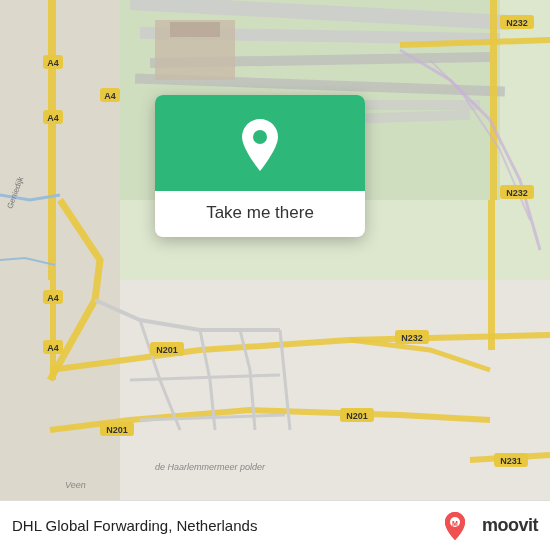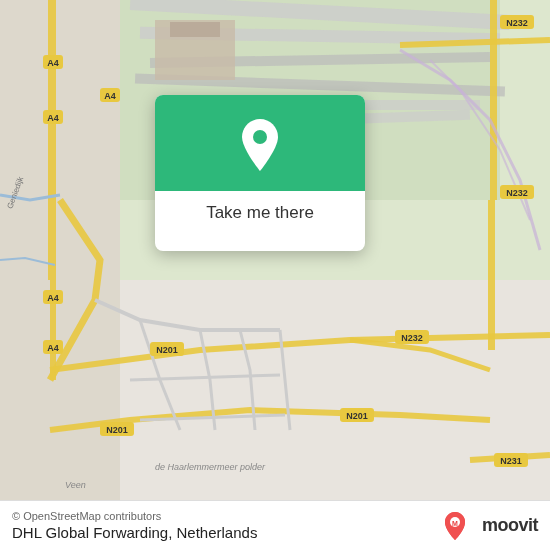--- a/index.html
+++ b/index.html
@@ -54,21 +54,21 @@
 
     #location-pin {
       width: 48px;
       height: 56px;
     }
 
     #popup-label {
       font-size: 17px;
       font-weight: 500;
       color: #333;
-      padding: 12px 10px 28px 10px;
+      padding: 12px 10px 14px 10px;
       text-align: center;
     }
 
     
     #attribution-bar {
       width: 550px;
       height: 50px;
       background: #fff;
       border-top: 1px solid #ddd;
       display: flex;
@@ -217,21 +217,20 @@
         <circle cx="24" cy="20" r="7" fill="#2db87a"></circle>
       </svg>
     </div>
     <div id="popup-label">Take me there</div>
 
   </div>
 </div>
 
 <div id="attribution-bar">
   <div id="bottom-left">
-    <span id="osm-text">© OpenStreetMap contributors</span>
     <span id="location-name">DHL Global Forwarding, Netherlands</span>
   </div>
   <div id="moovit-logo">
 
     <svg id="moovit-icon" viewBox="0 0 32 32" xmlns="http://www.w3.org/2000/svg">
       <path d="M16 2C10.48 2 6 6.48 6 12C6 20 16 30 16 30C16 30 26 20 26 12C26 6.48 21.52 2 16 2Z" fill="#e84040"></path>
       <path d="M16 2C10.48 2 6 6.48 6 12C6 20 16 30 16 30C16 30 26 20 26 12C26 6.48 21.52 2 16 2Z" fill="#f05050"></path>
       <circle cx="16" cy="12" r="5" fill="white"></circle>
       <text x="16" y="16" text-anchor="middle" font-size="7" font-weight="bold" fill="#e84040">M</text>
     </svg>

